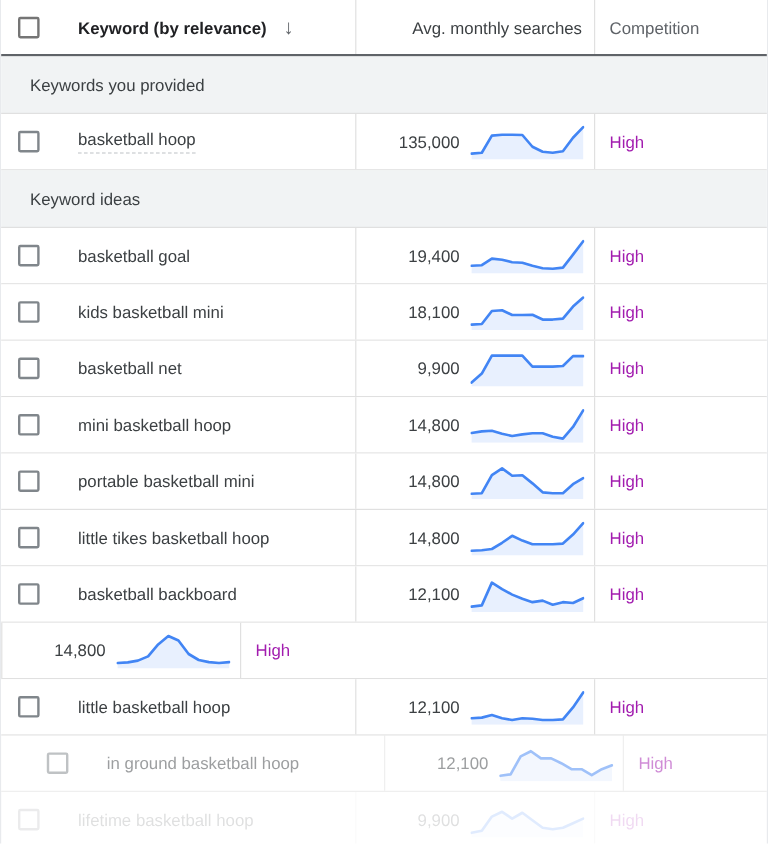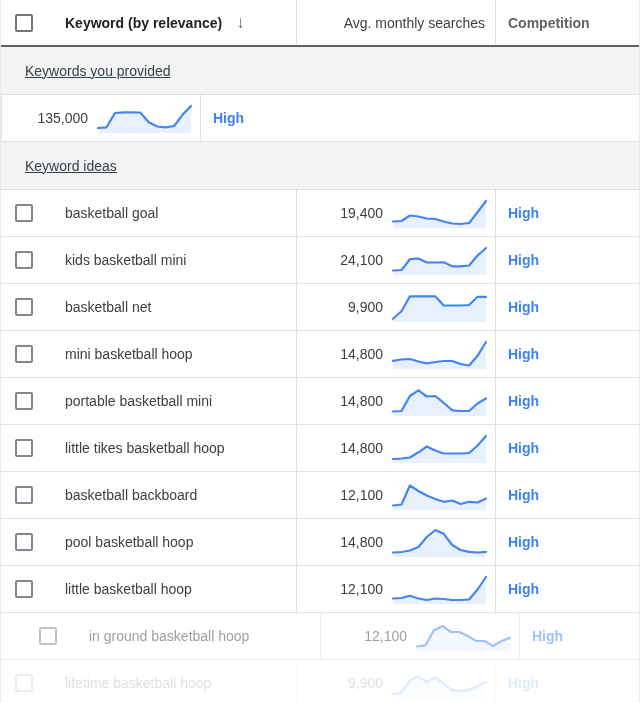--- a/index.html
+++ b/index.html
@@ -3,41 +3,41 @@
 <meta charset="utf-8">
 <style>
   * { margin: 0; padding: 0; box-sizing: border-box; }
   html, body { width: 640px; height: 703px; overflow: hidden; background: #fff; }
   body { font-family: "Liberation Sans", sans-serif; color: #3c4043; font-size: 14px; }
   .table { width: 640px; border-left: 1px solid #e8eaed; border-right: 1px solid #e8eaed; }
 
   .hrow { display: flex; height: 47px; align-items: stretch; border-bottom: 2px solid #5f6368; background: #fff; }
   .row  { display: flex; height: 47px; align-items: stretch; border-bottom: 1px solid #e0e0e0; background: #fff; }
   .section { height: 48px; display: flex; align-items: center; padding-left: 24px;
-             background: #f1f3f4; border-bottom: 1px solid #e0e0e0; color: #3c4043; text-decoration: underline; }
+             background: #f1f3f4; border-bottom: 1px solid #e0e0e0; color: #3c4043; }
 
   .cell { display: flex; align-items: center; }
   .cell-kw { width: 295px; padding-left: 14px; }
   .cell-search { width: 199px; border-left: 1px solid #e0e0e0; justify-content: flex-end; padding-right: 8px; }
-  .cell-comp { flex: 1; border-left: 1px solid #e0e0e0; padding-left: 12px; font-weight: bold; }
+  .cell-comp { flex: 1; border-left: 1px solid #e0e0e0; padding-left: 12px; }
 
   .checkbox { width: 18px; height: 18px; border: 2px solid #80868b; border-radius: 2px;
               background: #fff; margin-right: 32px; flex: none; cursor: pointer; }
   .hrow .checkbox { border-color: #757575; }
 
   .h-kw-label { font-weight: 700; color: #202124; cursor: pointer; }
   .sort-arrow { margin-left: 14px; color: #5f6368; font-size: 17px; cursor: pointer; }
   .h-search-label { font-weight: 400; color: #3c4043; padding-right: 2px; cursor: pointer; }
   .h-comp-label { color: #5f6368; cursor: pointer; }
 
   .kw-label { color: #3c4043; }
   .kw-label.underlined { border-bottom: 1px dashed #bdc1c6; padding-bottom: 3px; }
   .searches { margin-right: 9px; color: #3c4043; }
   .spark { flex: none; display: block; }
-  .comp-value { color: #3b82f6; }
+  .comp-value { color: #a21caf; }
 </style>
 </head>
 <body>
 
 <div class="table">
   <div class="hrow">
     <div class="cell cell-kw">
       <span class="checkbox"></span>
       <span class="h-kw-label">Keyword (by relevance)</span>
       <span class="sort-arrow">↓</span>
@@ -48,20 +48,24 @@
     <div class="cell cell-comp">
       <span class="h-comp-label">Competition</span>
     </div>
   </div>
   <div id="table-body">
   <div class="section">
     <span class="section-label">Keywords you provided</span>
   </div>
 
   <div class="row">
+    <div class="cell cell-kw">
+      <span class="checkbox"></span>
+      <span class="kw-label underlined">basketball hoop</span>
+    </div>
     <div class="cell cell-search">
       <span class="searches">135,000</span>
       <svg class="spark" width="95" height="30" viewBox="0 0 95 30">
             <polygon points="1.0,25.0 9.5,24.3 17.9,10.0 26.4,9.3 34.8,9.3 43.3,9.5 51.7,19.3 60.2,23.5 68.6,24.3 77.1,23.0 85.5,11.8 94.0,3.0 94,30 1,30" fill="#E8F0FE"></polygon>
             <polyline points="1.0,25.0 9.5,24.3 17.9,10.0 26.4,9.3 34.8,9.3 43.3,9.5 51.7,19.3 60.2,23.5 68.6,24.3 77.1,23.0 85.5,11.8 94.0,3.0" fill="none" stroke="#4285F4" stroke-width="2.2" stroke-linejoin="round" stroke-linecap="round"></polyline>
           </svg>
     </div>
     <div class="cell cell-comp">
       <span class="comp-value">High</span>
     </div>
@@ -87,21 +91,21 @@
       <span class="comp-value">High</span>
     </div>
   </div>
 
   <div class="row">
     <div class="cell cell-kw">
       <span class="checkbox"></span>
       <span class="kw-label">kids basketball mini</span>
     </div>
     <div class="cell cell-search">
-      <span class="searches">24,100</span>
+      <span class="searches">18,100</span>
       <svg class="spark" width="95" height="30" viewBox="0 0 95 30">
             <polygon points="1.0,25.5 9.5,25.0 17.9,14.2 26.4,13.5 34.8,17.5 43.3,17.5 51.7,17.3 60.2,21.3 68.6,21.3 77.1,20.5 85.5,10.5 94.0,3.0 94,30 1,30" fill="#E8F0FE"></polygon>
             <polyline points="1.0,25.5 9.5,25.0 17.9,14.2 26.4,13.5 34.8,17.5 43.3,17.5 51.7,17.3 60.2,21.3 68.6,21.3 77.1,20.5 85.5,10.5 94.0,3.0" fill="none" stroke="#4285F4" stroke-width="2.2" stroke-linejoin="round" stroke-linecap="round"></polyline>
           </svg>
     </div>
     <div class="cell cell-comp">
       <span class="comp-value">High</span>
     </div>
   </div>
 
@@ -184,24 +188,20 @@
             <polygon points="1.0,25.5 9.5,24.5 17.9,5.5 26.4,11.0 34.8,15.5 43.3,19.0 51.7,21.8 60.2,20.5 68.6,24.0 77.1,21.8 85.5,22.5 94.0,18.5 94,30 1,30" fill="#E8F0FE"></polygon>
             <polyline points="1.0,25.5 9.5,24.5 17.9,5.5 26.4,11.0 34.8,15.5 43.3,19.0 51.7,21.8 60.2,20.5 68.6,24.0 77.1,21.8 85.5,22.5 94.0,18.5" fill="none" stroke="#4285F4" stroke-width="2.2" stroke-linejoin="round" stroke-linecap="round"></polyline>
           </svg>
     </div>
     <div class="cell cell-comp">
       <span class="comp-value">High</span>
     </div>
   </div>
 
   <div class="row">
-    <div class="cell cell-kw">
-      <span class="checkbox"></span>
-      <span class="kw-label">pool basketball hoop</span>
-    </div>
     <div class="cell cell-search">
       <span class="searches">14,800</span>
       <svg class="spark" width="95" height="30" viewBox="0 0 95 30">
             <polygon points="1.0,25.5 9.5,25.0 17.9,23.5 26.4,20.0 34.8,10.0 43.3,3.0 51.7,6.8 60.2,18.0 68.6,23.0 77.1,24.8 85.5,25.5 94.0,24.8 94,30 1,30" fill="#E8F0FE"></polygon>
             <polyline points="1.0,25.5 9.5,25.0 17.9,23.5 26.4,20.0 34.8,10.0 43.3,3.0 51.7,6.8 60.2,18.0 68.6,23.0 77.1,24.8 85.5,25.5 94.0,24.8" fill="none" stroke="#4285F4" stroke-width="2.2" stroke-linejoin="round" stroke-linecap="round"></polyline>
           </svg>
     </div>
     <div class="cell cell-comp">
       <span class="comp-value">High</span>
     </div>

